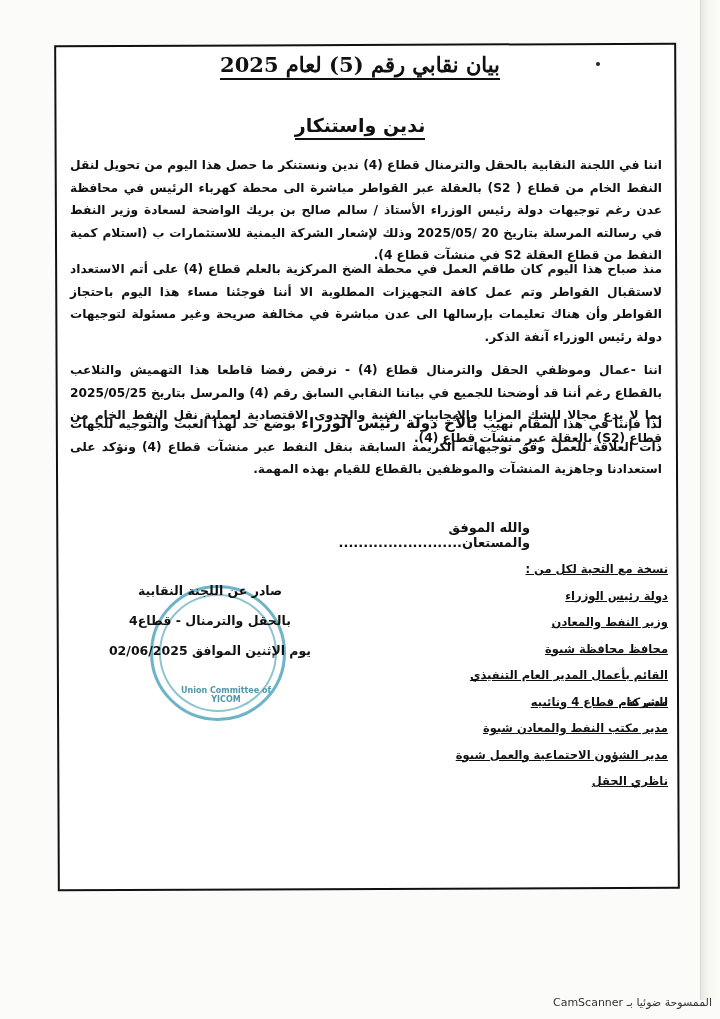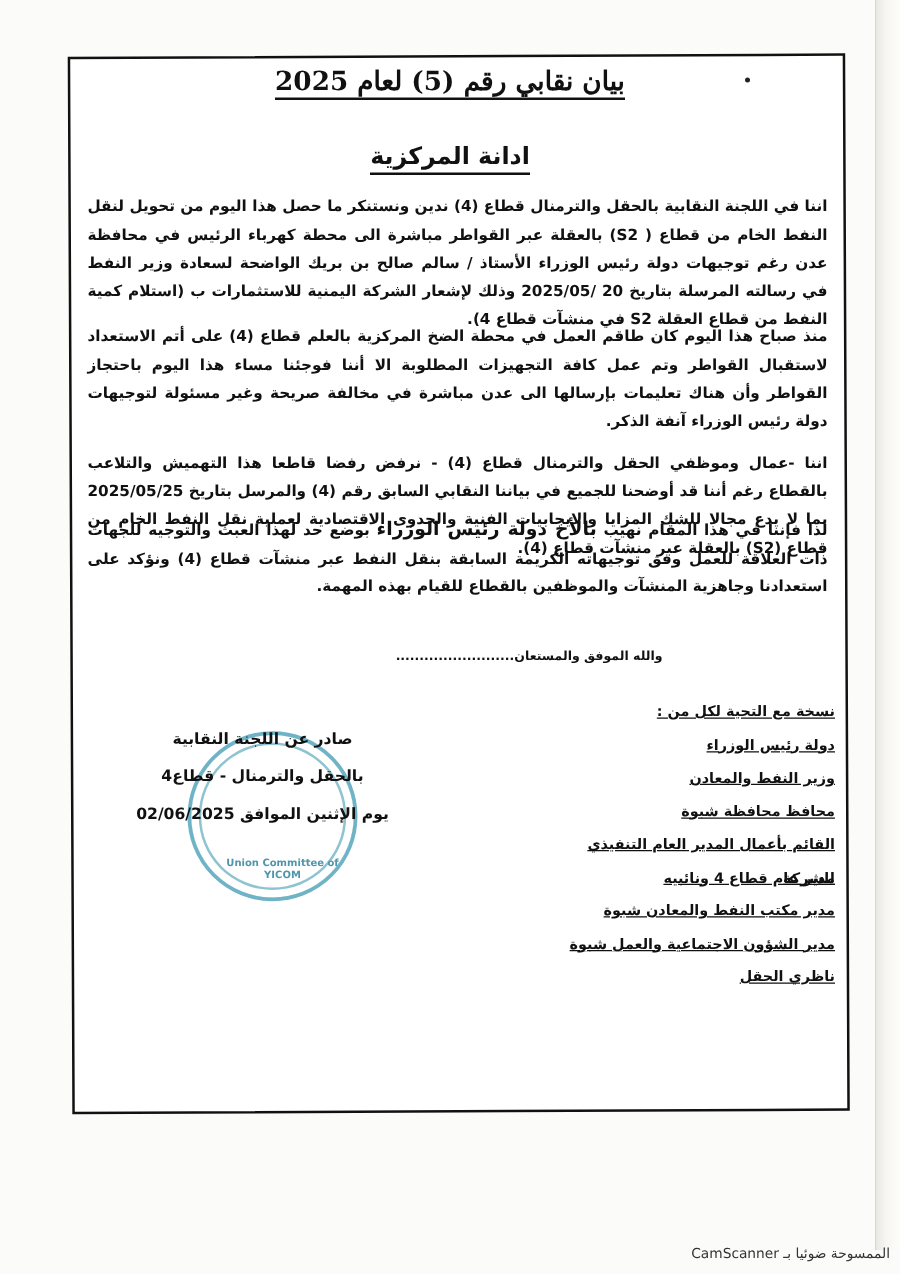--- a/index.html
+++ b/index.html
@@ -36,21 +36,21 @@
     text-align: justify; font-size: 12.2px; font-weight: bold; line-height: 22.5px;
     text-align-last: right;
   }
   .p1 { top: 154px; }
   .p2 { top: 258px; }
   .p3 { top: 333px; margin-top: 26px; }
   .p4 { top: 412px; }
   .p4 .emph { font-size: 15px; }
   .closing {
     position: absolute; left: 270px; width: 260px; top: 520px; direction: rtl;
-    font-size: 10px; font-weight: bold; text-align: right;
+    font-size: 13px; font-weight: bold; text-align: right;
   }
   .cc {
     position: absolute; right: 52px; top: 556px; direction: rtl; width: 220px;
     font-size: 11.5px; font-weight: bold; text-decoration: underline;
   }
   .cc div { height: 26.5px; line-height: 26.5px; }
   .issuer {
     position: absolute; left: 100px; top: 576px; width: 220px; direction: rtl;
     font-size: 12.5px; font-weight: bold; text-align: center;
   }
@@ -70,21 +70,21 @@
   }
 </style>
 </head>
 <body>
 
 <div class="page-edge"></div>
 <div class="frame"></div>
 <div class="dot"></div>
 
 <div class="title"><span>بيان نقابي رقم (5) لعام 2025</span></div>
-<div class="subtitle"><span>ادانة المركزية</span></div>
+<div class="subtitle"><span>ندين واستنكار</span></div>
 
 <div class="para p1">اننا في اللجنة النقابية بالحقل والترمنال قطاع (4) ندين ونستنكر ما حصل هذا اليوم من تحويل لنقل النفط الخام من قطاع ( S2) بالعقلة عبر القواطر مباشرة الى محطة كهرباء الرئيس في محافظة عدن رغم توجيهات دولة رئيس الوزراء الأستاذ / سالم صالح بن بريك الواضحة لسعادة وزير النفط في رسالته المرسلة بتاريخ 20 /2025/05 وذلك لإشعار الشركة اليمنية للاستثمارات ب (استلام كمية النفط من قطاع العقلة S2 في منشآت قطاع 4).</div>
 <div class="para p2">منذ صباح هذا اليوم كان طاقم العمل في محطة الضخ المركزية بالعلم قطاع (4) على أتم الاستعداد لاستقبال القواطر وتم عمل كافة التجهيزات المطلوبة الا أننا فوجئنا مساء هذا اليوم باحتجاز القواطر وأن هناك تعليمات بإرسالها الى عدن مباشرة في مخالفة صريحة وغير مسئولة لتوجيهات دولة رئيس الوزراء آنفة الذكر.</div>
 <div class="para p3">اننا -عمال وموظفي الحقل والترمنال قطاع (4) - نرفض رفضا قاطعا هذا التهميش والتلاعب بالقطاع رغم أننا قد أوضحنا للجميع في بياننا النقابي السابق رقم (4) والمرسل بتاريخ 2025/05/25 بما لا يدع مجالا للشك المزايا والايجابيات الفنية والجدوى الاقتصادية لعملية نقل النفط الخام من قطاع (S2) بالعقلة عبر منشآت قطاع (4).</div>
 <div class="para p4"><span>لذا فإننا في هذا المقام نهيب </span><span class="emph">بالأخ دولة رئيس الوزراء</span><span> بوضع حد لهذا العبث والتوجيه للجهات ذات العلاقة للعمل وفق توجيهاته الكريمة السابقة بنقل النفط عبر منشآت قطاع (4) ونؤكد على استعدادنا وجاهزية المنشآت والموظفين بالقطاع للقيام بهذه المهمة.</span></div>
 
 <div class="closing">والله الموفق والمستعان.........................</div>
 
 <div class="stamp">
   <div class="stamp-text">Union Committee of YICOM</div>

